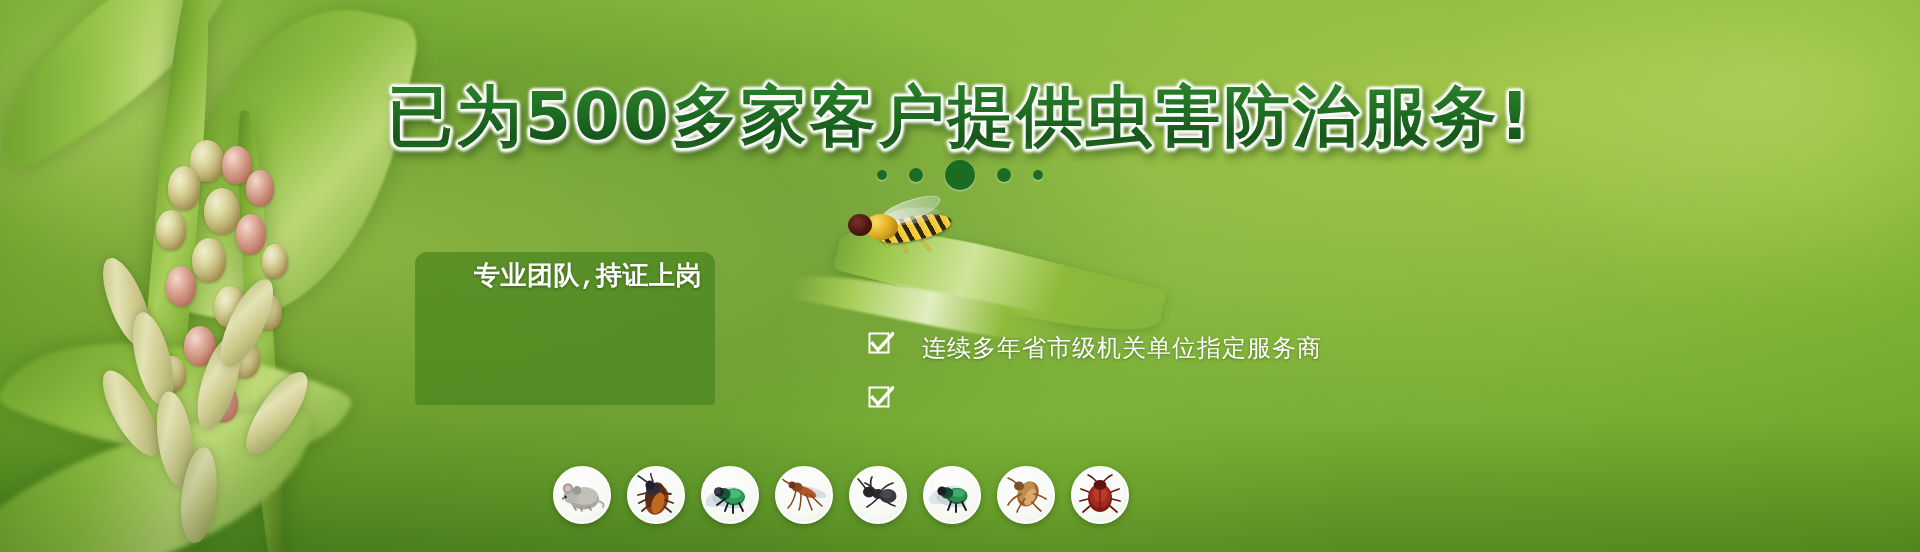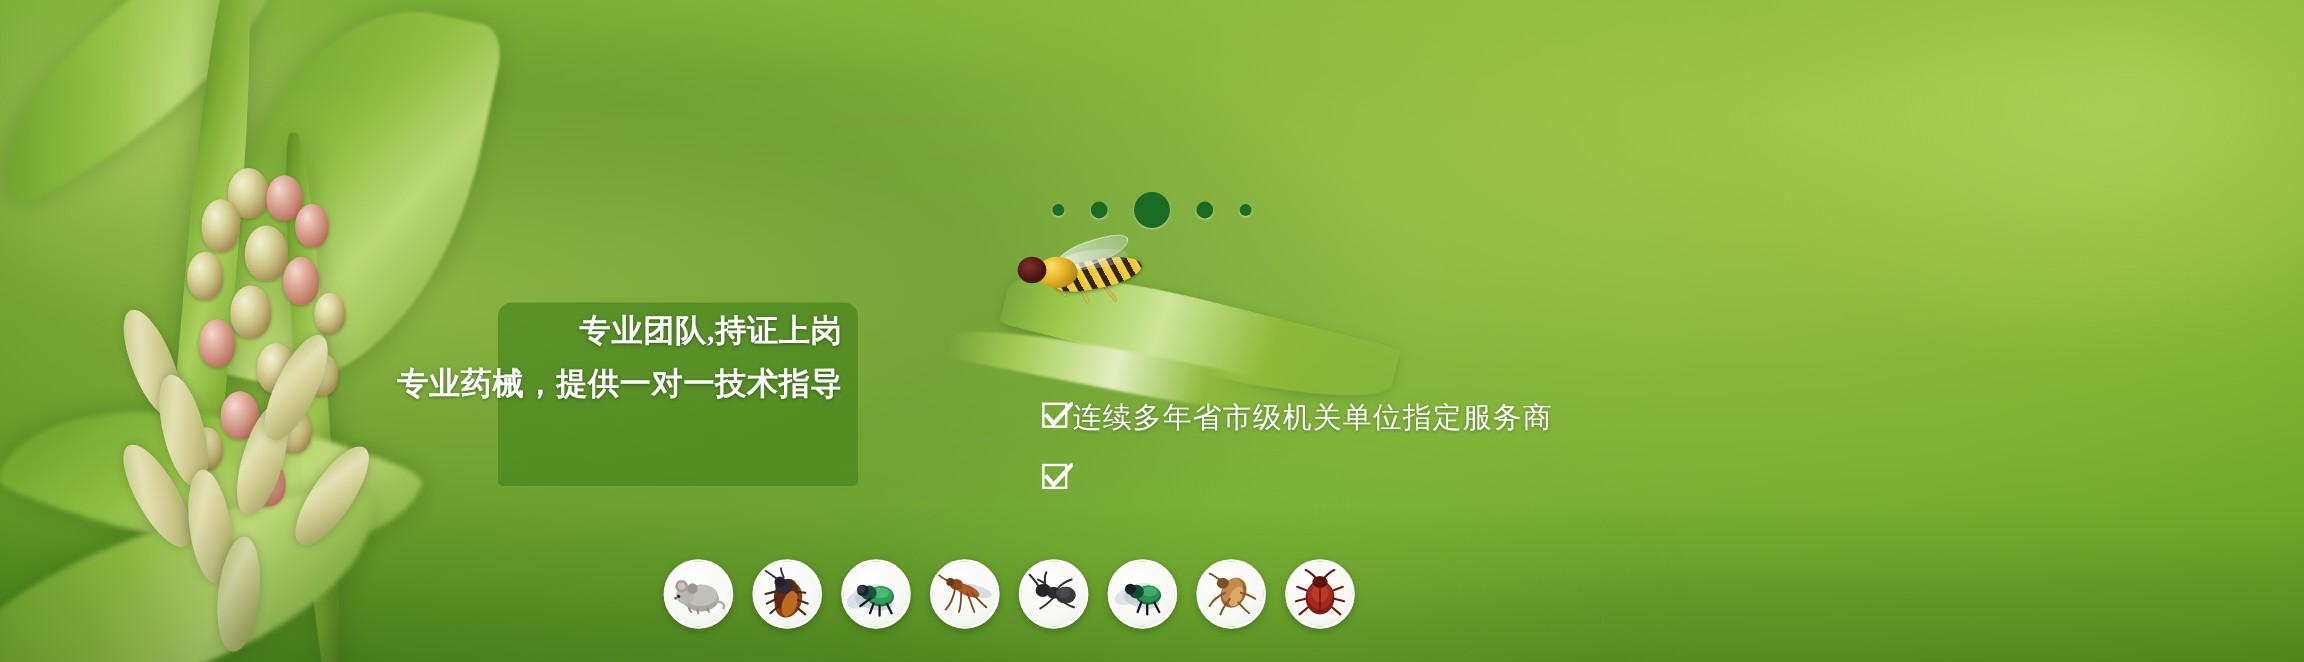--- a/index.html
+++ b/index.html
@@ -178,37 +178,37 @@
   .panel-lines{
     position:absolute; left:340px; top:258px;
     width:380px;
     z-index:7;
     display:flex; flex-direction:column; gap:9px;
     align-items:flex-end;
     padding-right:18px;
   }
   .pline{
     color:#ffffff;
-    font-family:Liberation Serif, serif;
+    font-family:Liberation Mono, monospace;
     font-weight:bold;
     white-space:nowrap;
     text-shadow:0 1px 3px rgba(20,50,10,.55);
     letter-spacing:.5px;
   }
   .pline.l1{ font-size:26px; }
   .pline.l2{ font-size:26px; }
   .pline.l3{ font-size:26px; }
 
   
   .checklist{
     position:absolute; left:868px; top:332px;
     z-index:7;
     display:flex; flex-direction:column; gap:22px;
   }
-  .check-row{ display:flex; align-items:center; gap:0; }
+  .check-row{ display:flex; gap:28px; }
   .check-box{ width:26px; height:26px; flex:0 0 26px; position:relative; }
   .check-box svg{ display:block; }
   .check-label{
     color:#ffffff;
     font-family:"DejaVu Sans","Liberation Sans",sans-serif;
     font-size:24px;
     letter-spacing:1px;
     white-space:nowrap;
     text-shadow:0 1px 3px rgba(20,50,10,.45);
   }
@@ -300,33 +300,35 @@
     <div class="fly-leg" style="left:66px; top:40px; width:30px; transform:rotate(52deg);"></div>
     <div class="fly-abd"></div>
     <div class="fly-wing"></div>
     <div class="fly-wing2"></div>
     <div class="fly-thx"></div>
     <div class="fly-head"></div>
   </div>
 
   <div class="bottom-shade"></div>
 
+  <div class="headline">
+    <span class="headline-text">已为500多家客户提供虫害防治服务!</span>
+  </div>
 
   <div class="dots">
     <span class="dot s"></span>
     <span class="dot m"></span>
     <span class="dot l"></span>
     <span class="dot m"></span>
     <span class="dot s"></span>
   </div>
 
   <div class="panel"></div>
   <div class="panel-lines">
     <div class="pline l1">专业团队,持证上岗</div>
-    <div class="pline l3">专业药械，提供一对一技术指导</div>
   </div>
 
   <div class="checklist">
     <div class="check-row">
       <span class="check-box">
         <svg width="26" height="26" viewBox="0 0 26 26">
           <rect x="1.5" y="1.5" width="19" height="19" fill="none" stroke="#ffffff" stroke-width="2"></rect>
           <path d="M4.5 11.5 L10 18 L25 1.5" fill="none" stroke="#ffffff" stroke-width="3.4" stroke-linecap="square"></path>
         </svg>
       </span>

